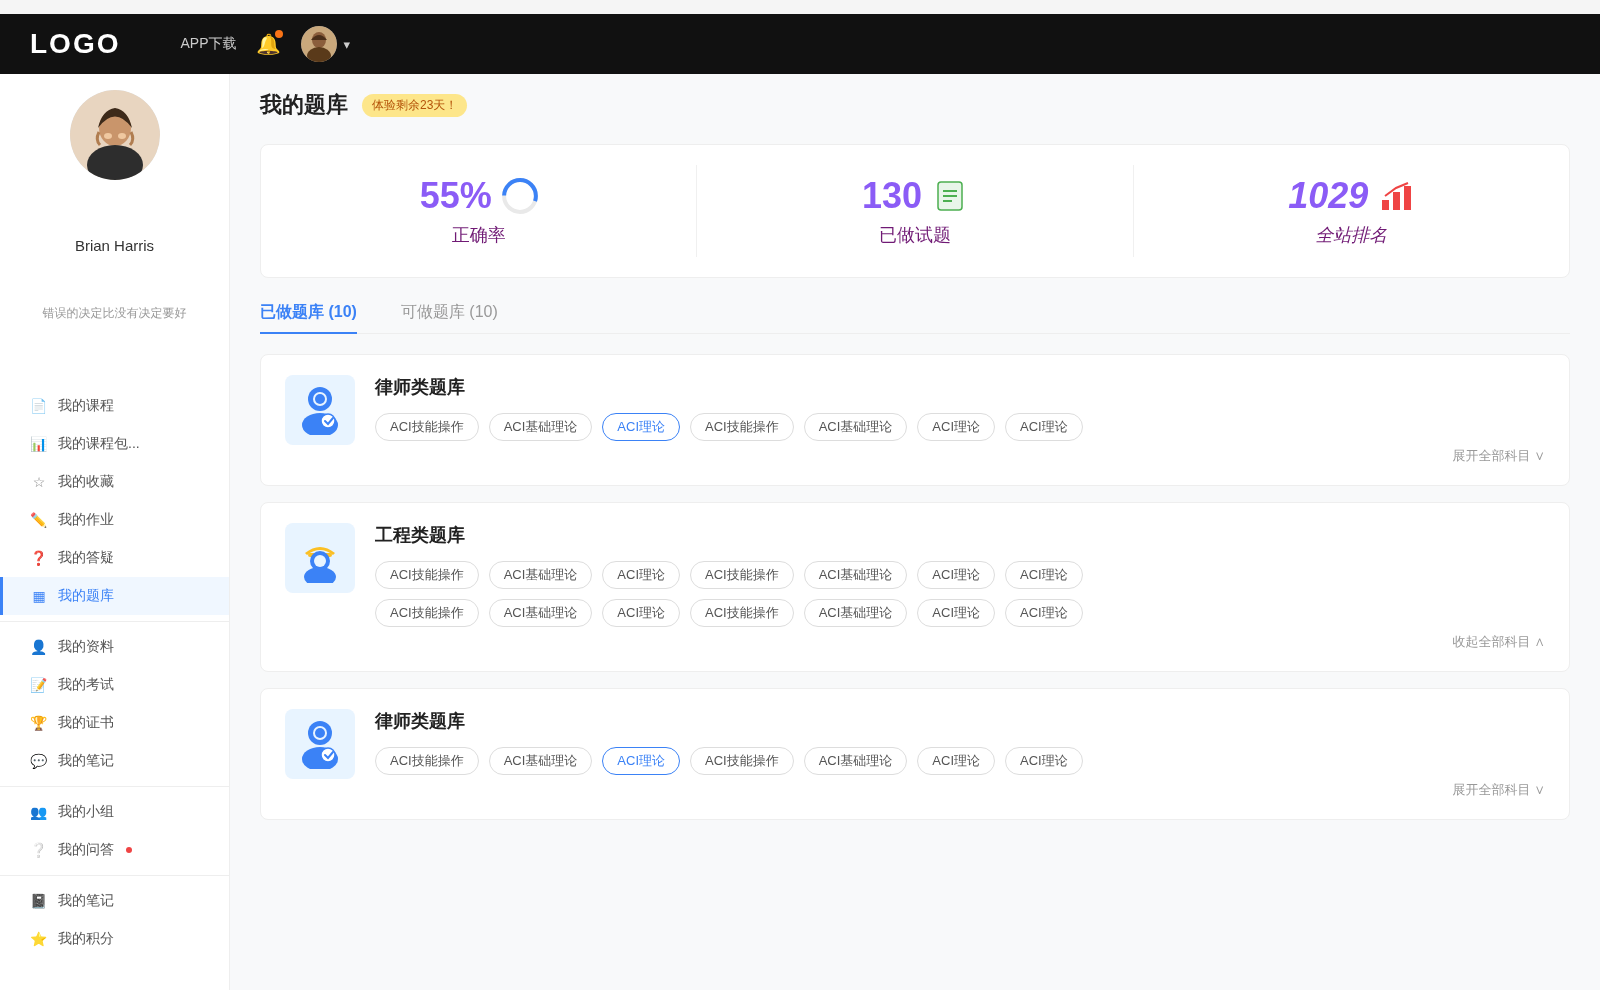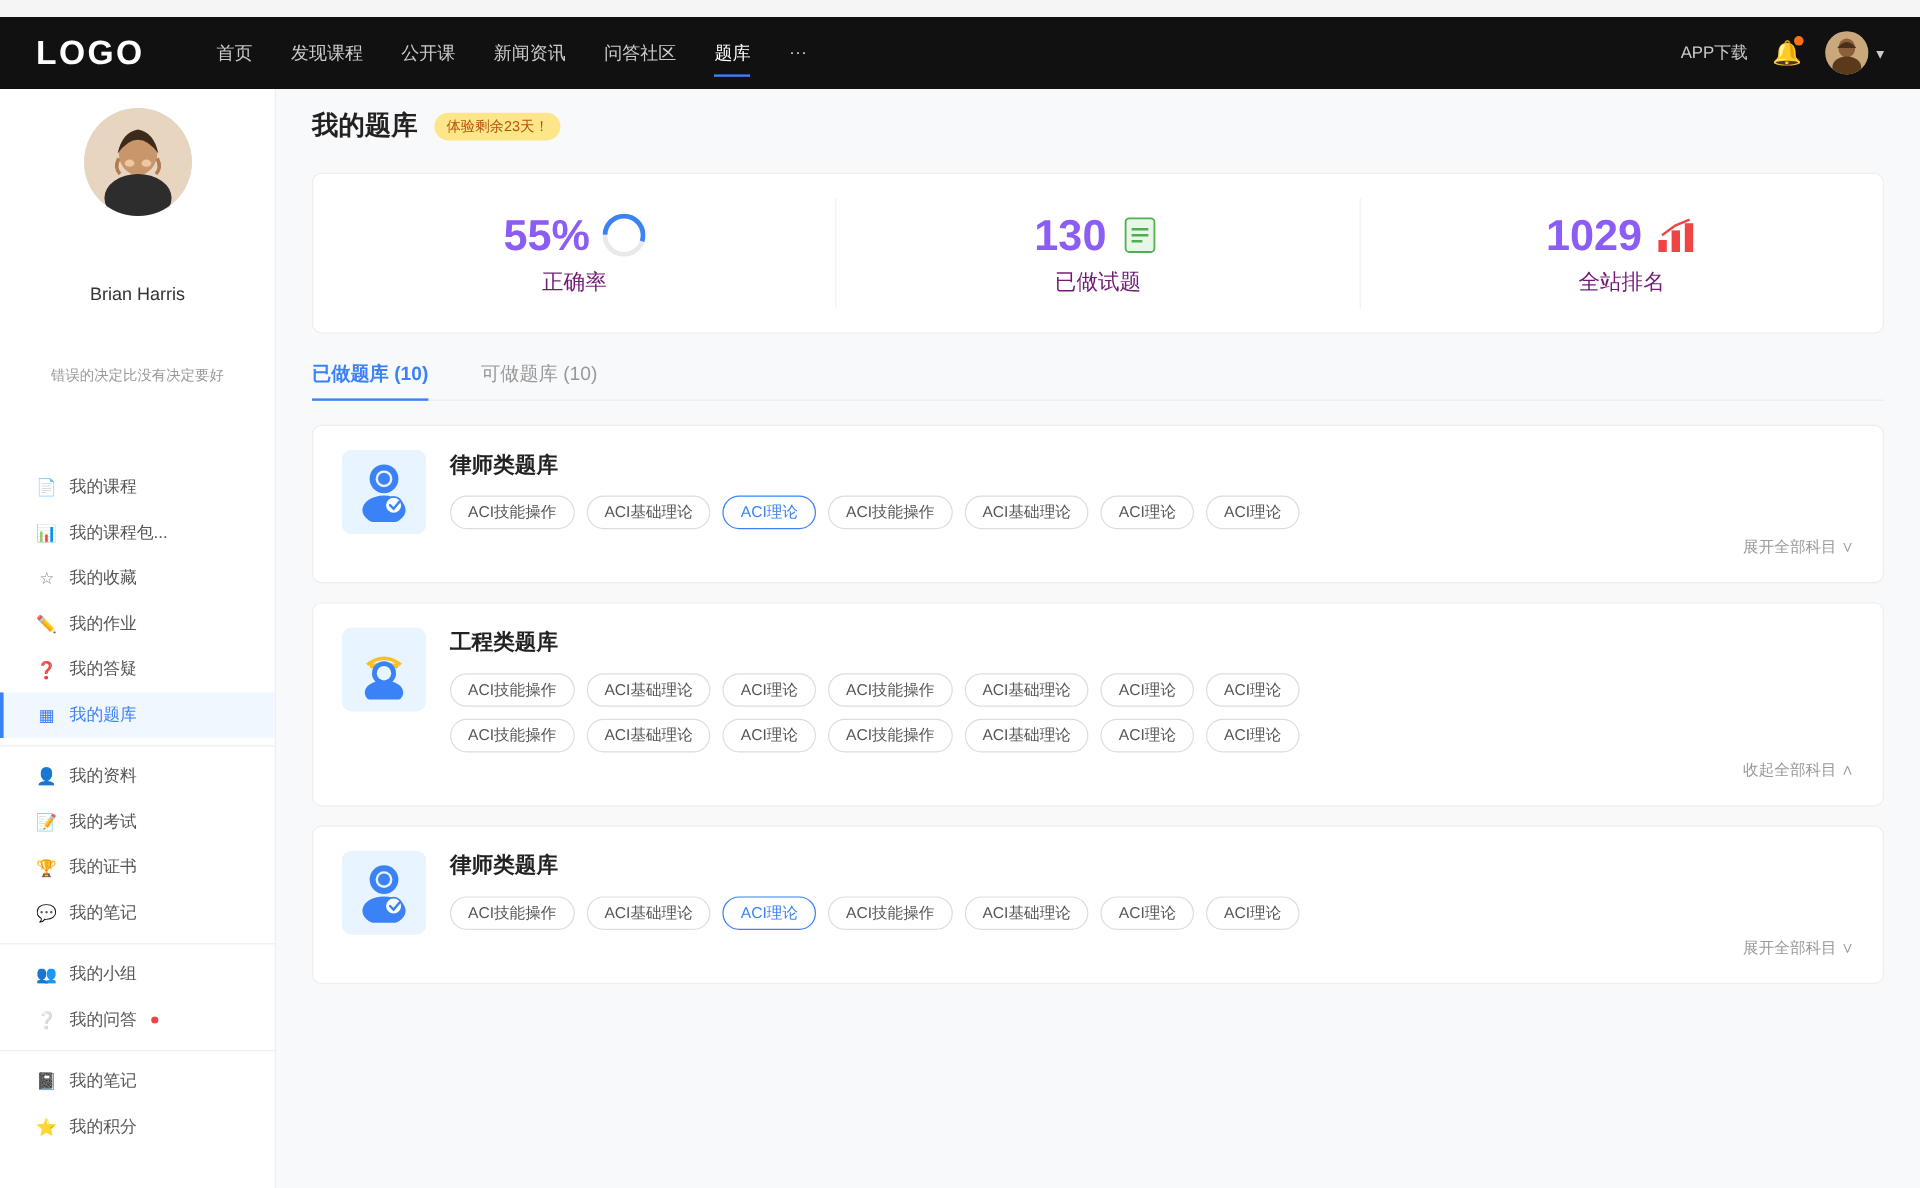--- a/index.html
+++ b/index.html
@@ -205,21 +205,21 @@
       border: 1px solid #eee;
     }
     .stat-item {
       flex: 1;
       display: flex;
       flex-direction: column;
       align-items: center;
       padding: 10px 20px;
       border-right: 1px solid #f0f0f0;
     }
-    .stat-item:last-child { border-right: none; }
+    .stat-item:last-child { border-right: none; font-style: italic; }
     .stat-top {
       display: flex;
       align-items: center;
       gap: 10px;
     }
     .stat-value {
       font-size: 36px;
       font-weight: 700;
       color: #8b5cf6;
     }
@@ -338,30 +338,20 @@
     
     .pie-chart {
       width: 36px; height: 36px;
     }
   </style>
 </head>
 <body>
 
 <header class="header">
   <div class="header-logo">LOGO</div>
-  <nav class="header-nav">
-
-  <span class="nav-item">首页</span>
-      <span class="nav-item">发现课程</span>
-      <span class="nav-item">公开课</span>
-      <span class="nav-item">新闻资讯</span>
-      <span class="nav-item">问答社区</span>
-      <span class="nav-item active">题库</span>
-      <span class="nav-item">···</span>
-    </nav>
   <div class="header-right">
     <span class="app-download">APP下载</span>
     <div class="bell-icon">
       🔔
       <span class="bell-dot"></span>
     </div>
     <div class="avatar-wrap">
       <div class="avatar-circle">
         <svg viewBox="0 0 36 36" xmlns="http://www.w3.org/2000/svg">
           <circle cx="18" cy="18" r="18" fill="#c9a87c"></circle>

